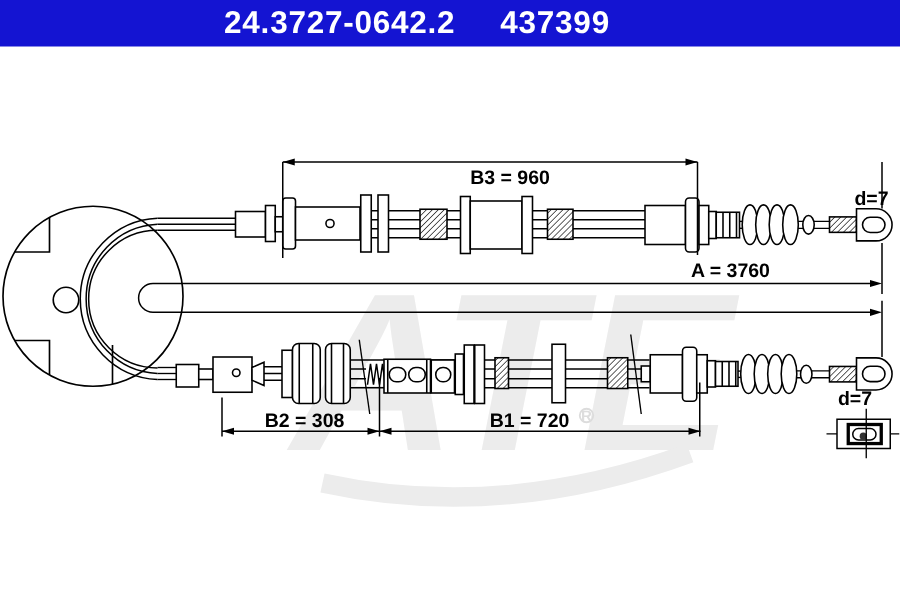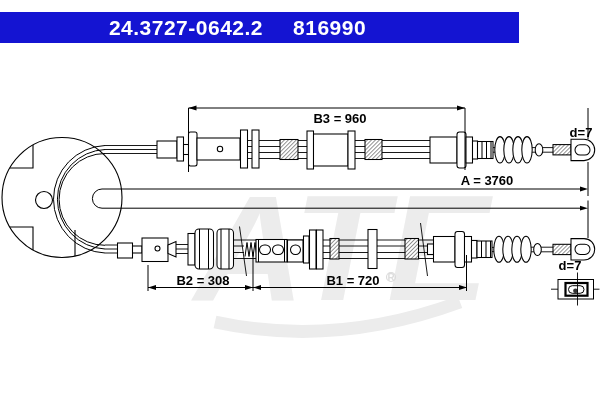--- a/index.html
+++ b/index.html
@@ -1,37 +1,37 @@
 <!DOCTYPE html>
 <html><head>
 <meta charset="utf-8">
 <style>
   html,body{margin:0;padding:0;}
   body{
     width:600px;height:400px;position:relative;overflow:hidden;
     background:#ffffff;font-family:"Liberation Sans",sans-serif;
   }
   .header{
-    position:absolute;left:0;top:12px;width:519px;height:31px;
+    position:absolute;left:0;top:0;width:600px;height:31px;
     display:flex;align-items:center;justify-content:center;gap:30px;
     color:#ffffff;font-weight:bold;font-size:21px;letter-spacing:0.5px;
   }
   .header span{transform:translateX(-22px);}
   .stage{position:absolute;left:0;top:0;width:600px;height:400px;}
   svg text{font-family:"Liberation Sans",sans-serif;font-weight:bold;fill:#000;}
   .dim{font-size:13px;}
   .wm{font-size:150px;font-style:italic;fill:#ececec;font-weight:bold;}
   .wmr{font-size:10px;fill:#dddddd;font-weight:bold;font-style:normal;}
 </style>
 </head>
 <body>
 
 <div class="header" style="background: rgb(20, 20, 210); color: rgb(255, 255, 255);">
   <span>24.3727-0642.2</span>
-  <span>816990</span>
+  <span>437399</span>
 </div>
 
 <svg class="stage" viewBox="0 0 600 400" xmlns="http://www.w3.org/2000/svg">
   <defs>
     <pattern id="hatch" width="2.8" height="2.8" patternTransform="rotate(45)" patternUnits="userSpaceOnUse">
       <rect width="2.8" height="2.8" fill="#ffffff"></rect>
       <line x1="0" y1="0" x2="0" y2="2.8" stroke="#3c3c3c" stroke-width="1.1"></line>
     </pattern>
   </defs>
 

